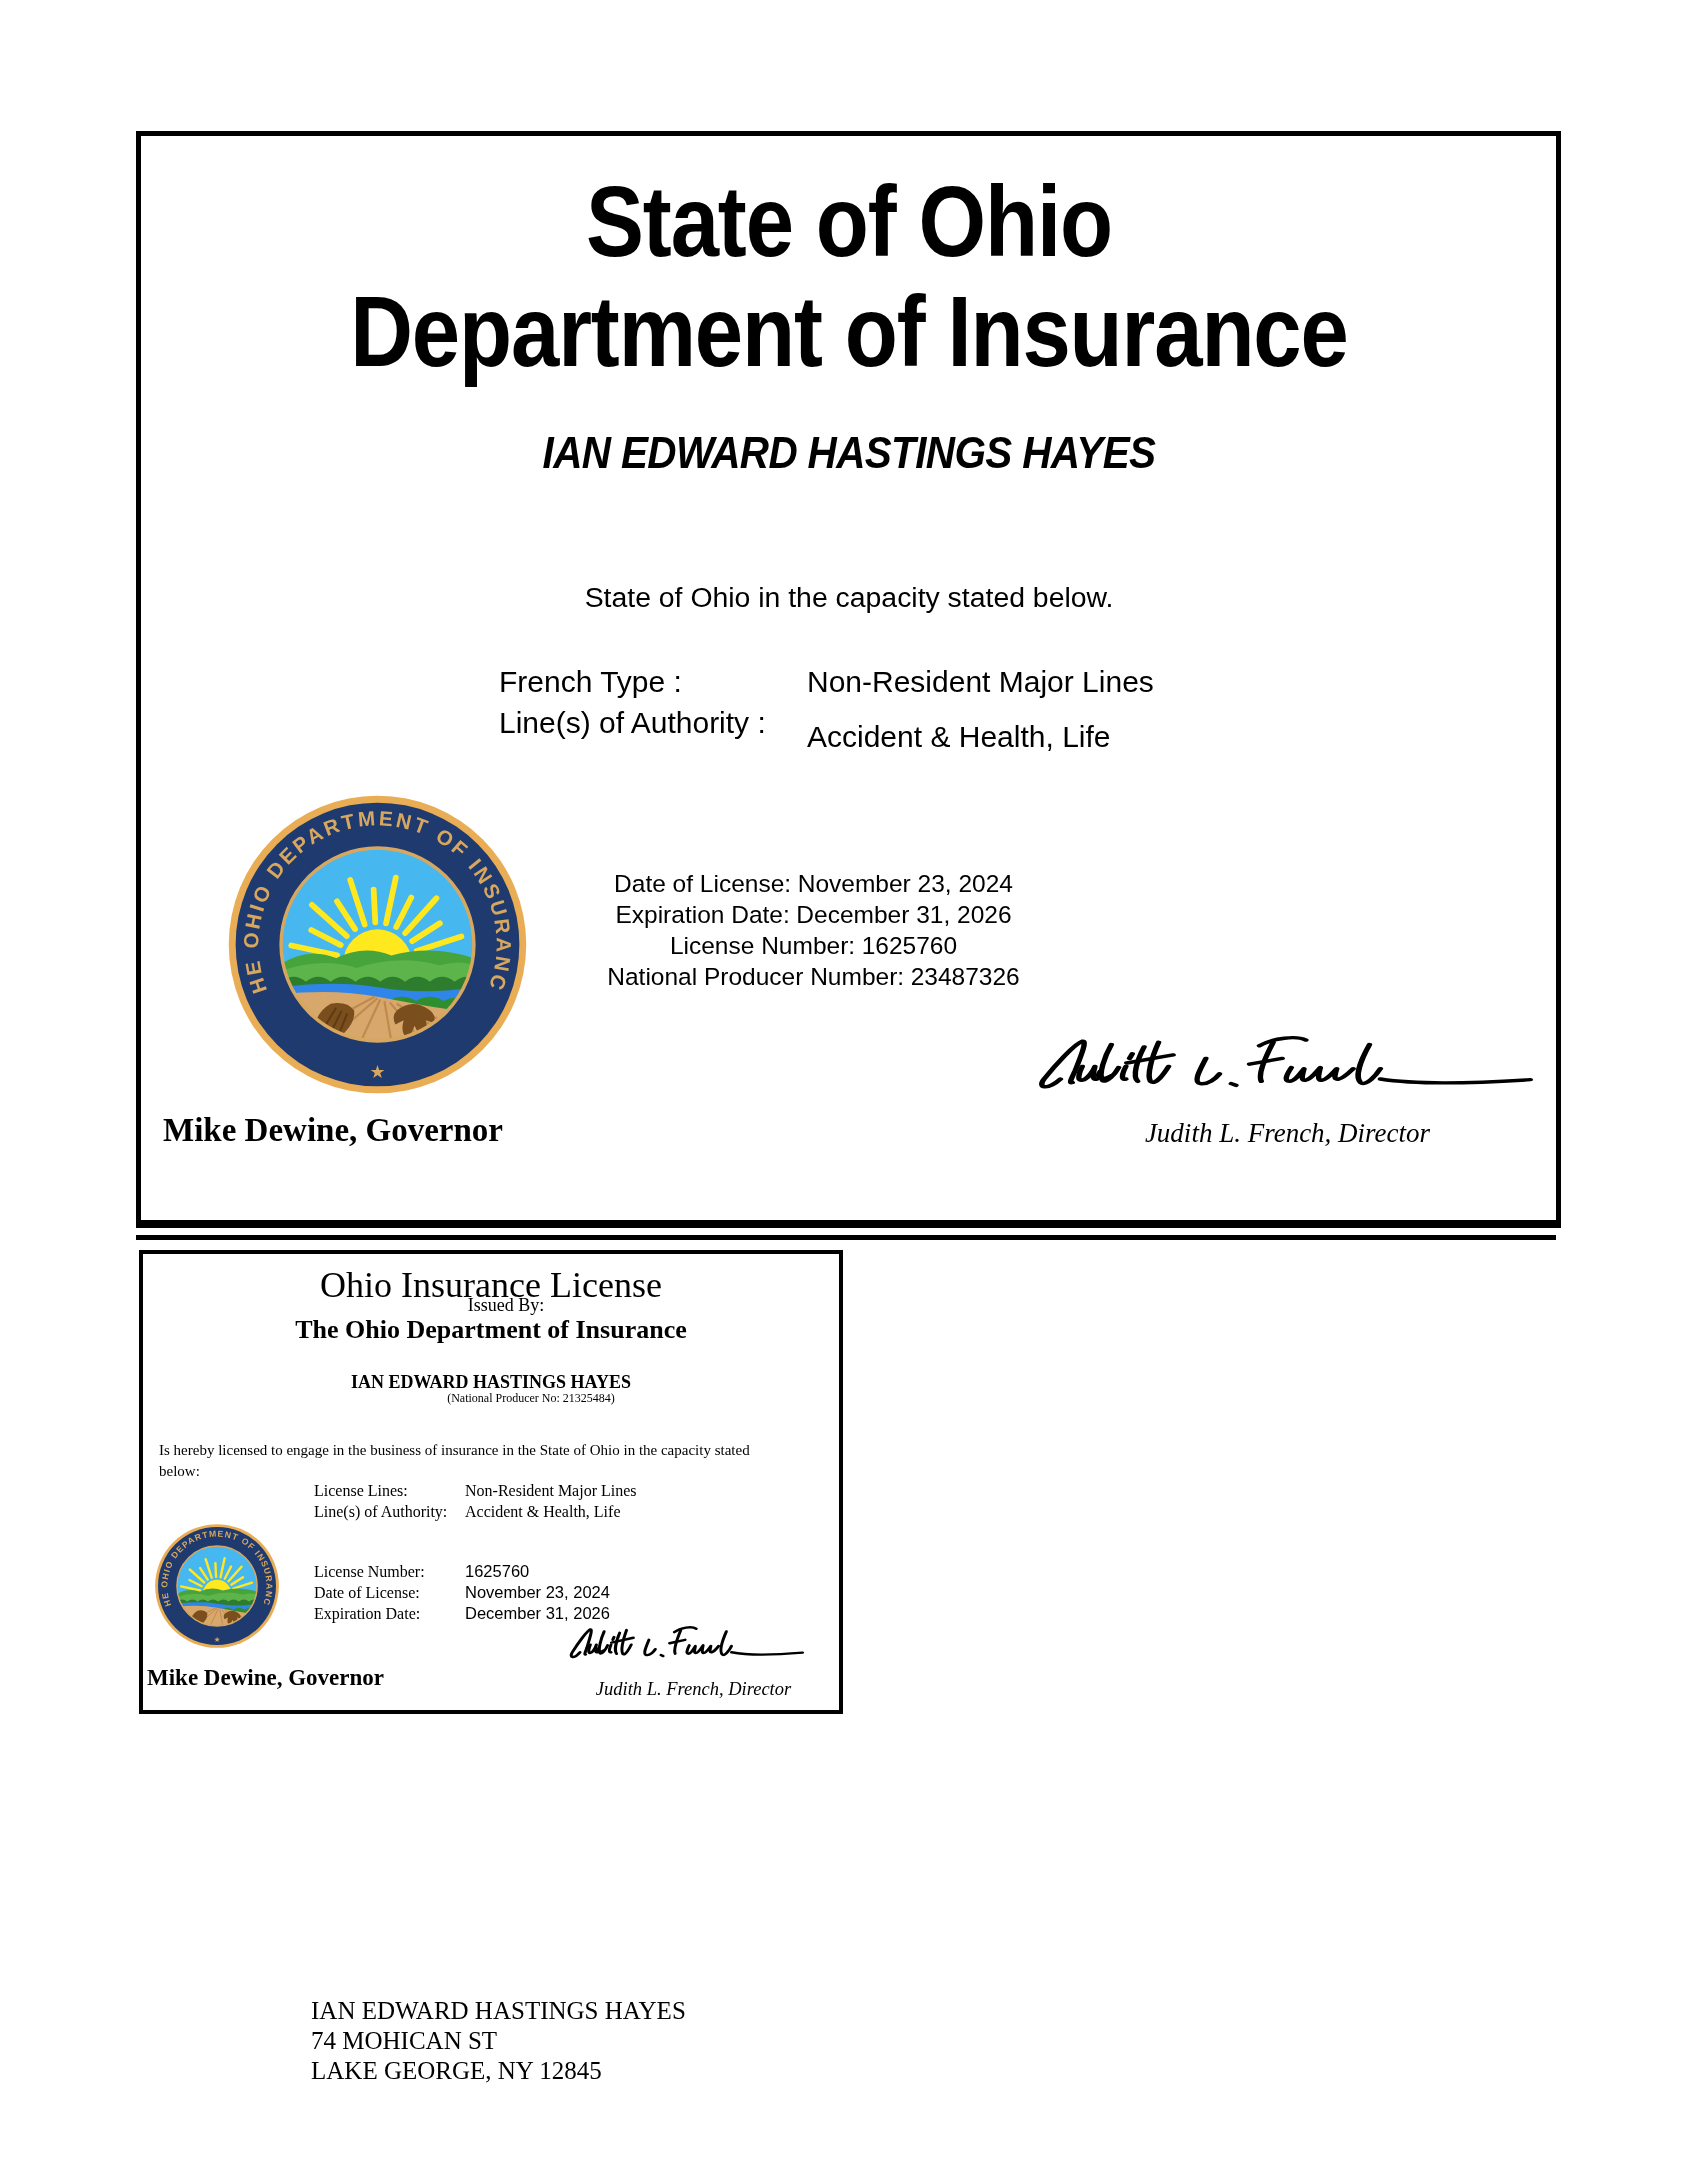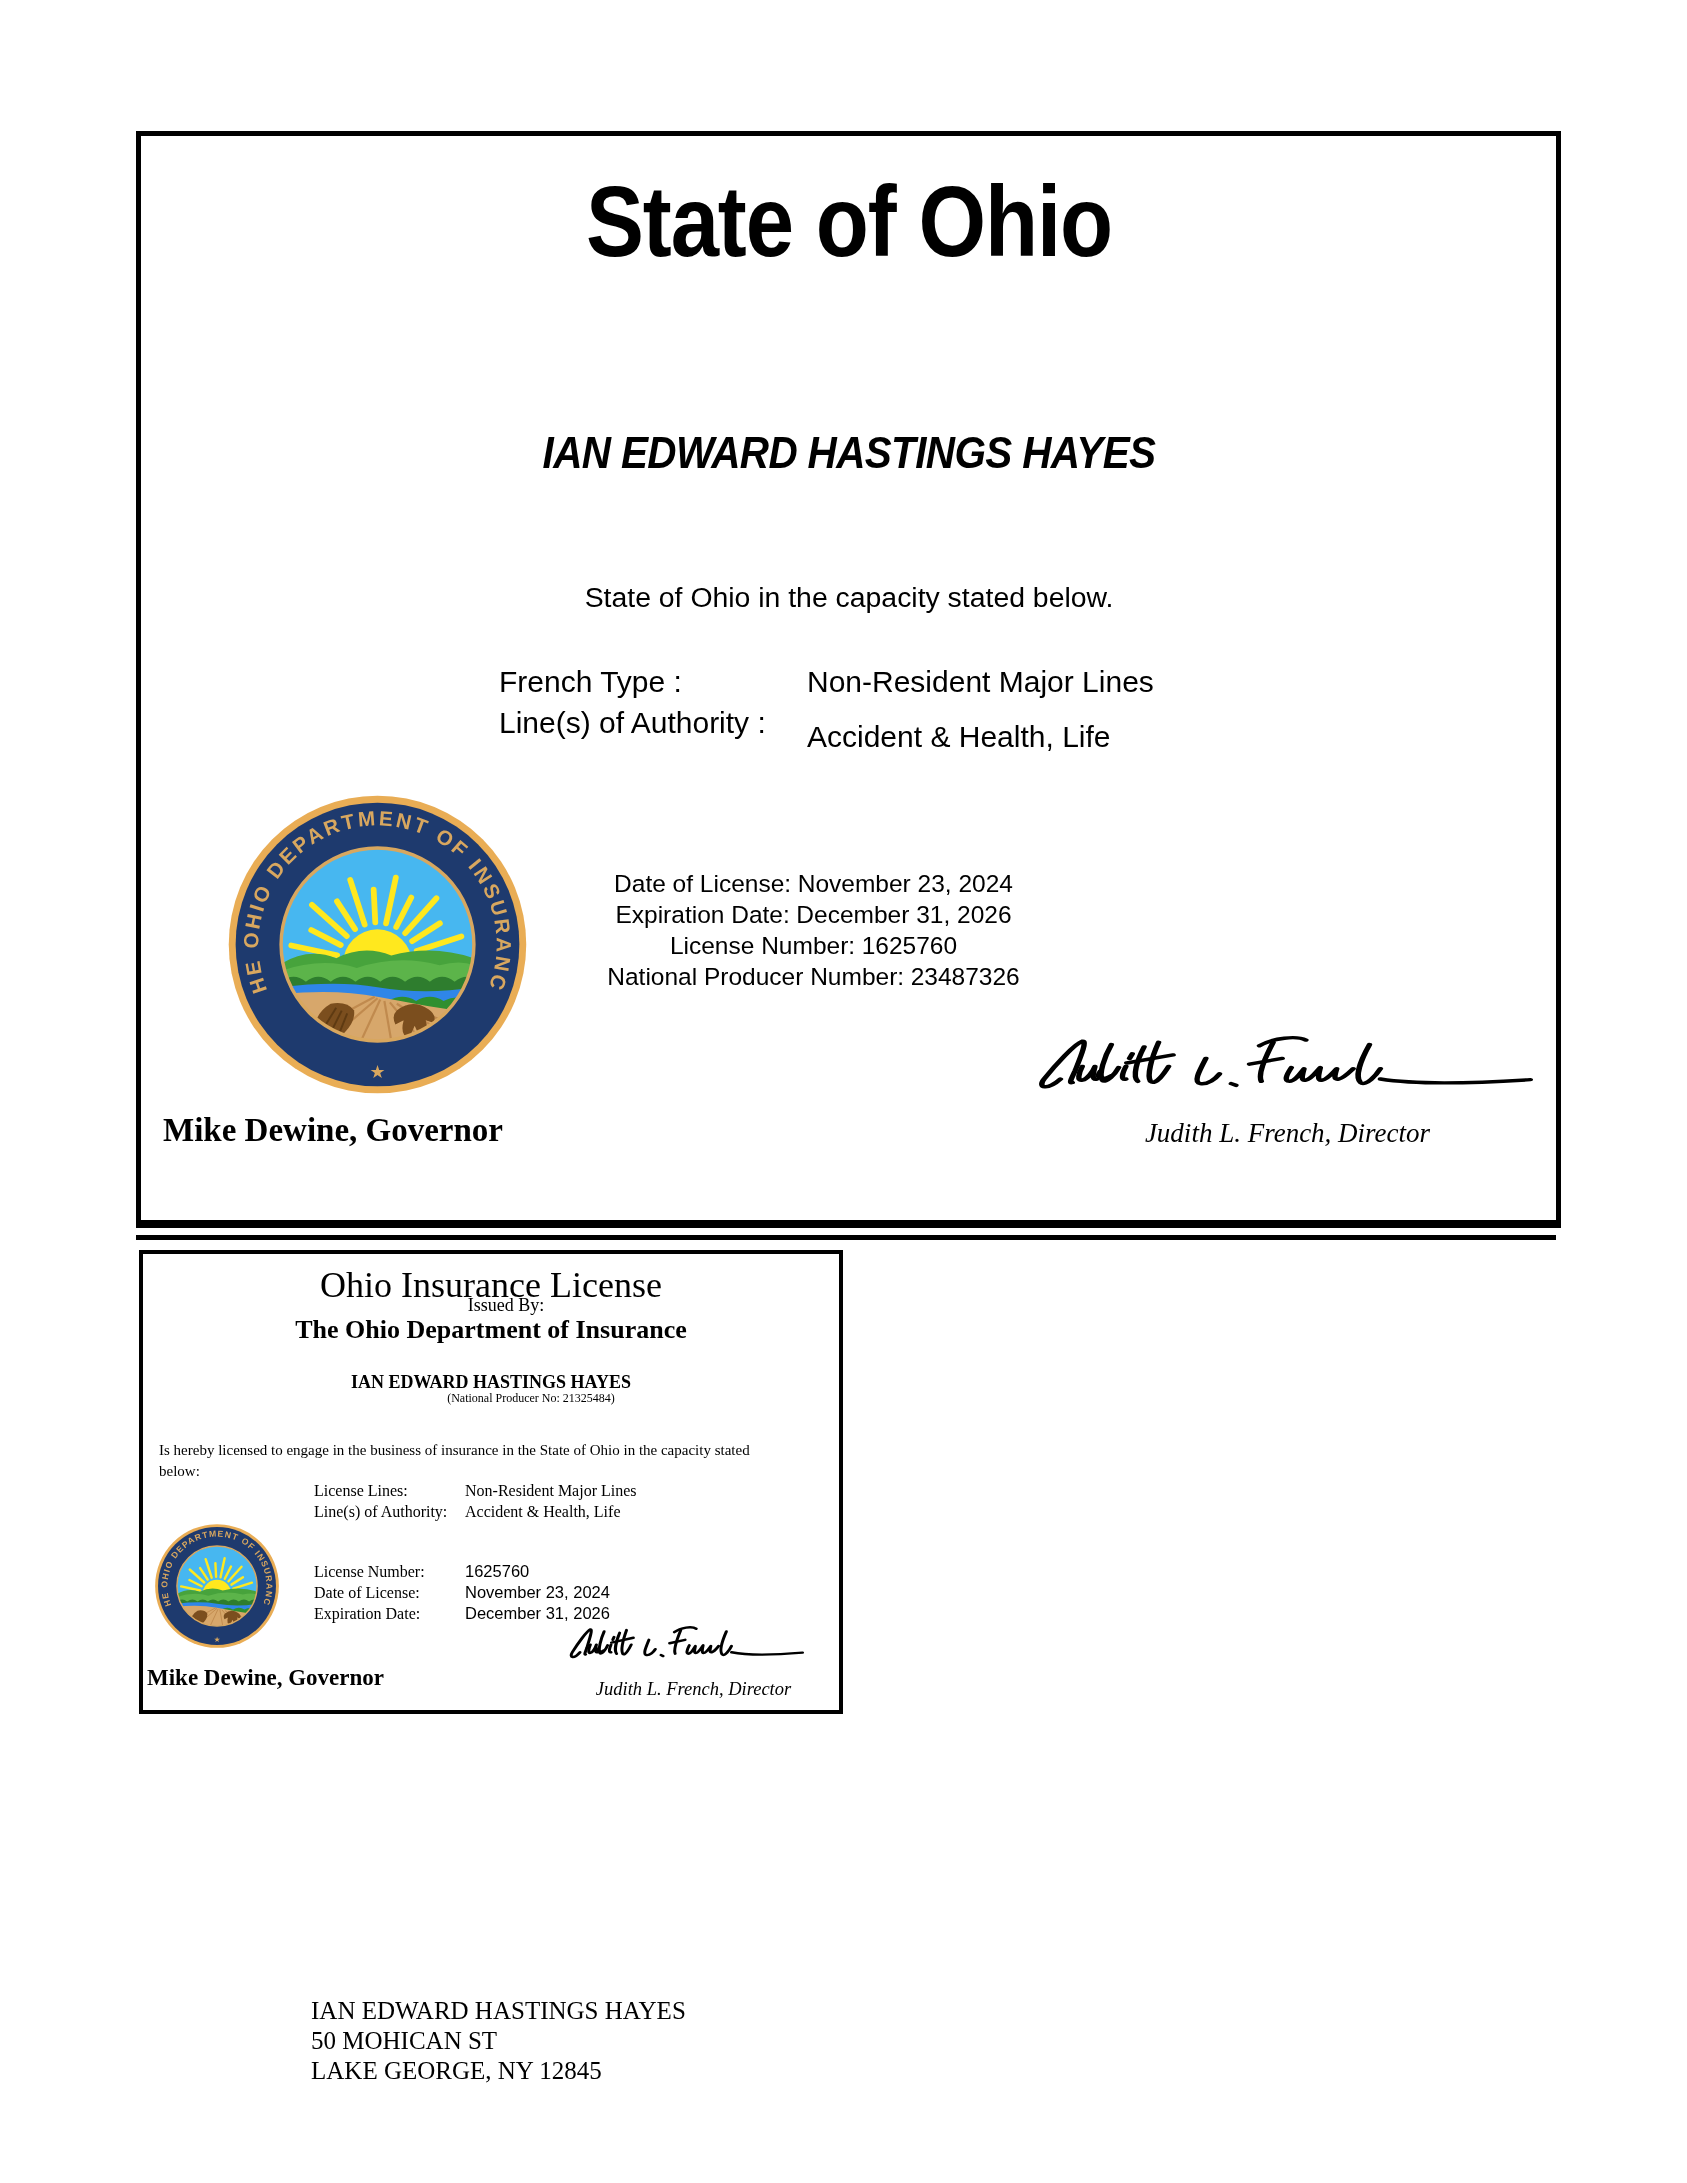--- a/index.html
+++ b/index.html
@@ -87,20 +87,23 @@
 </style>
 </head>
 <body>
 
 <div class="page">
 
   <div class="abs cert-box"></div>
 
   <div class="abs cert-center" style="top:136px;">
     <div class="cert-title">State of Ohio</div>
+  </div>
+  <div class="abs cert-center" style="top:246px;">
+    <div class="cert-title">Department of Insurance</div>
   </div>
 
   <div class="abs cert-center" style="top:396px;">
     <div class="cert-name">IAN EDWARD HASTINGS HAYES</div>
   </div>
 
   <div class="abs cert-center cert-statement" style="top:545px;">
     <div>State of Ohio in the capacity stated below.</div>
   </div>
 
@@ -302,18 +305,18 @@
         <path d="M380,96 C420,106 478,104 545,97"></path>
       </g>
     </svg>
   </div>
 
   <div class="abs gov card-gov">Mike Dewine, Governor</div>
   <div class="abs dir card-dir">Judith L. French, Director</div>
 
   <div class="abs address">
     <div>IAN EDWARD HASTINGS HAYES</div>
-    <div>50 MOHICAN ST</div>
+    <div>74 MOHICAN ST</div>
     <div>LAKE GEORGE, NY 12845</div>
   </div>
 
 </div>
 
 
 </body></html>

